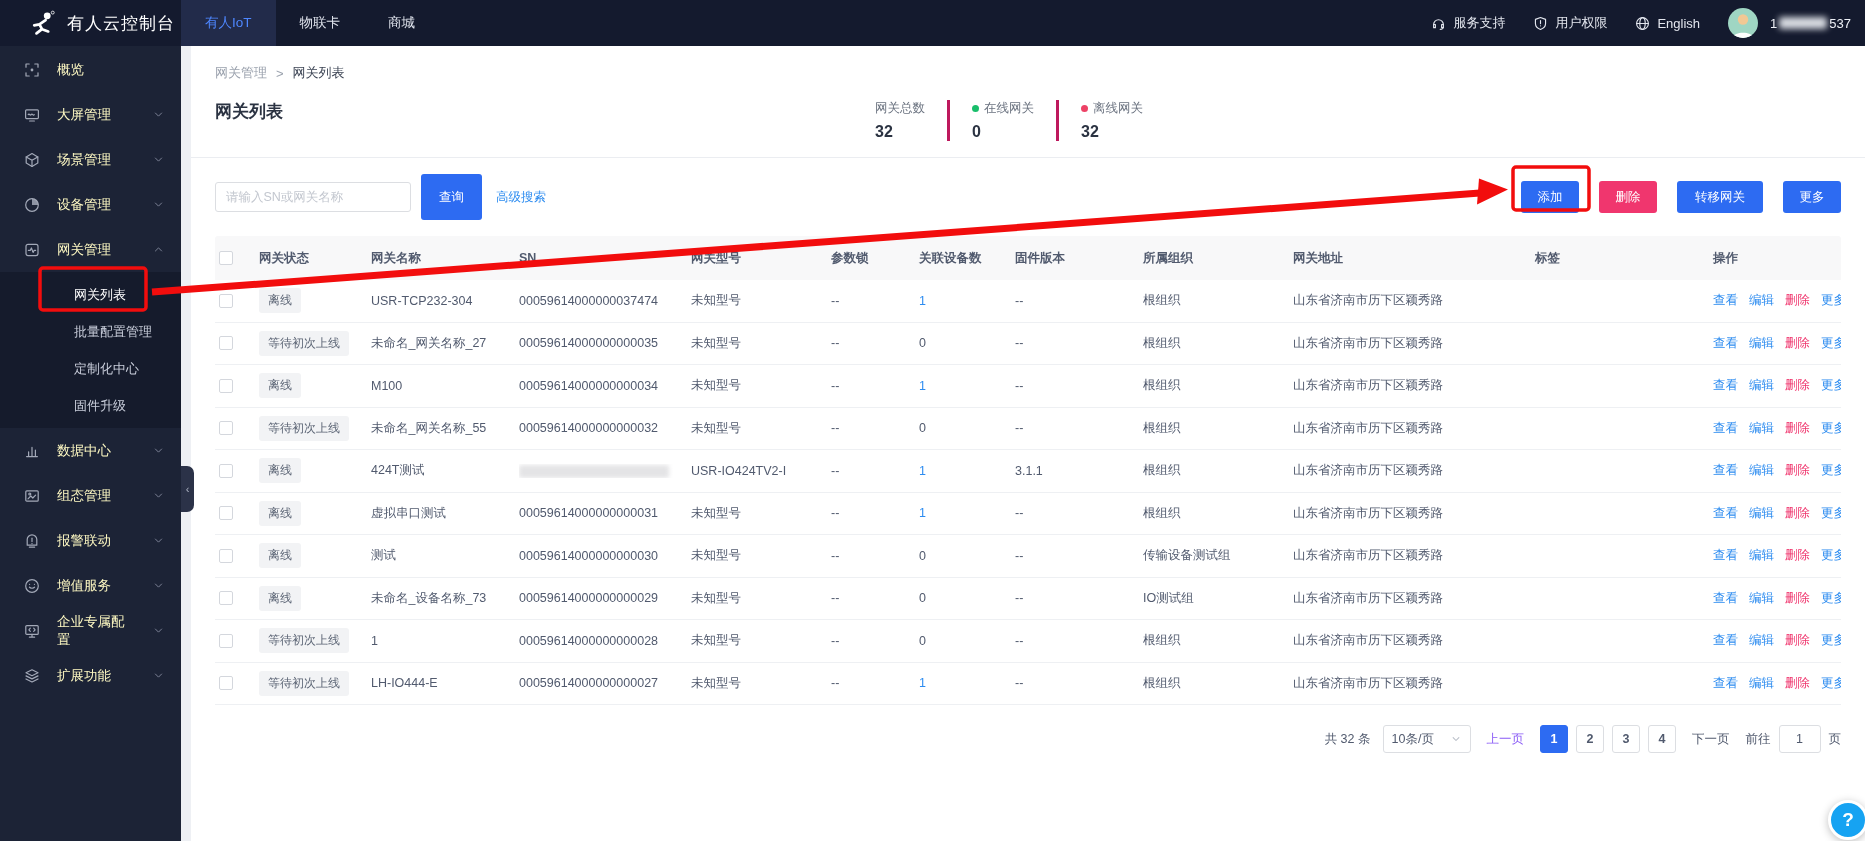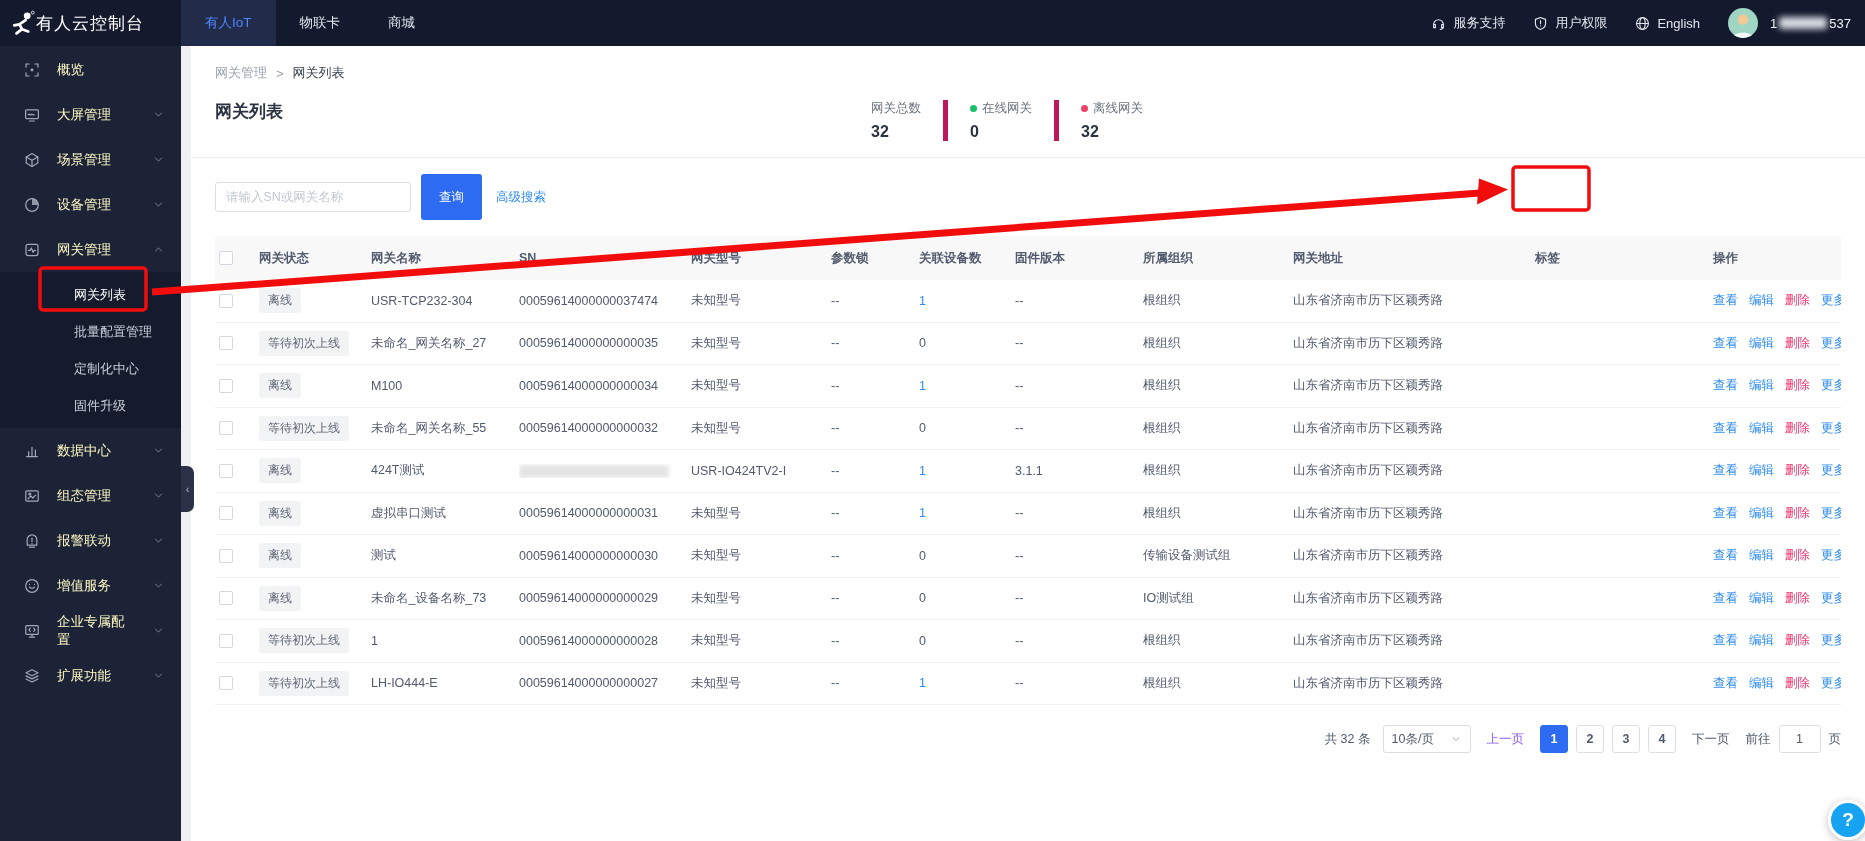--- a/index.html
+++ b/index.html
@@ -3,21 +3,21 @@
 <meta charset="utf-8">
 <style>
   * { margin:0; padding:0; box-sizing:border-box; }
   html,body { width:1865px; height:841px; }
   body { position:relative; overflow:hidden; background:#eef0f4;
          font-family:"Liberation Sans","DejaVu Sans",sans-serif; }
 
   
   .topbar { position:absolute; top:0; left:0; right:0; height:46px; background:#141a2e;
             display:flex; align-items:center; color:#fff; z-index:10; }
-  .brand { display:flex; align-items:center; width:181px; padding-left:10px; flex:0 0 181px; }
+  .brand { display:flex; align-items:center; gap:11px; width:181px; padding-left:30px; flex:0 0 181px; }
   .brand-title { font-size:17px; letter-spacing:1px; color:#ffffff; white-space:nowrap; }
   .top-tabs { display:flex; height:100%; }
   .top-tab { display:flex; align-items:center; padding:0 24px; font-size:13.5px; color:#dfe3ec; cursor:pointer; }
   .top-tab.active { background:#222b4a; color:#4e87ff; }
   .top-right { margin-left:auto; display:flex; align-items:center; gap:28px; padding-right:14px;
                font-size:13px; color:#e3e6ee; }
   .top-item { display:flex; align-items:center; gap:7px; cursor:pointer; white-space:nowrap; }
   .icon16 svg { display:block; }
   .avatar { width:30px; height:30px; border-radius:50%; background:#9fd6c3; overflow:hidden;
             display:flex; align-items:flex-end; justify-content:center; cursor:pointer; }
@@ -42,21 +42,21 @@
 
   
   .main { position:absolute; left:181px; top:46px; right:0; bottom:0; background:#eef0f4; }
   .card { margin-left:10px; background:#ffffff; height:100%; position:relative; }
   .breadcrumb { padding:18px 24px 0; font-size:13px; color:#9aa1ad; display:flex; gap:9px; align-items:center; }
   .crumb-link { cursor:pointer; }
   .crumb-current { color:#3c4454; }
   .title-row { display:flex; align-items:flex-start; padding:18px 24px 0; height:62px; }
   .page-title { font-size:17px; font-weight:bold; color:#2b3342; }
   .stats { display:flex; margin-left:auto; margin-right:676px; }
-  .stat { padding:0 22px; border-right:5px solid #be185d; }
+  .stat { padding:0 22px; border-right:3px solid #be185d; }
   .stat:first-child { padding-left:0; }
   .stat:last-child { border-right:none; }
   .stat-label { font-size:12.5px; color:#6b7380; display:flex; align-items:center; gap:5px; white-space:nowrap; }
   .dot { width:7px; height:7px; border-radius:50%; }
   .dot-online { background:#19be6b; }
   .dot-offline { background:#ed4266; }
   .stat-value { font-size:16px; font-weight:bold; color:#2b3342; margin-top:6px; }
   .divider { border-bottom:1px solid #ebedf1; margin-top:13px; }
 
   
@@ -371,20 +371,26 @@
         </div>
       </div>
     </div>
 
     <div class="divider"></div>
 
     <div class="toolbar">
       <input class="search-input" placeholder="请输入SN或网关名称" style="">
       <button class="btn btn-primary btn-search">查询</button>
       <span class="advanced">高级搜索</span>
+      <div class="toolbar-right">
+        <button class="btn btn-primary w58">添加</button>
+        <button class="btn btn-danger w58">删除</button>
+        <button class="btn btn-primary w86">转移网关</button>
+        <button class="btn btn-primary w58">更多</button>
+      </div>
     </div>
 
     <div class="table">
       <div class="thead" id="thead">
           <div class="th" style="width: 44px;">
             <div class="cb"></div>
           </div>
           <div class="th" style="width: 112px;">网关状态</div>
           <div class="th" style="width: 148px;">网关名称</div>
           <div class="th" style="width: 172px;">SN</div>

